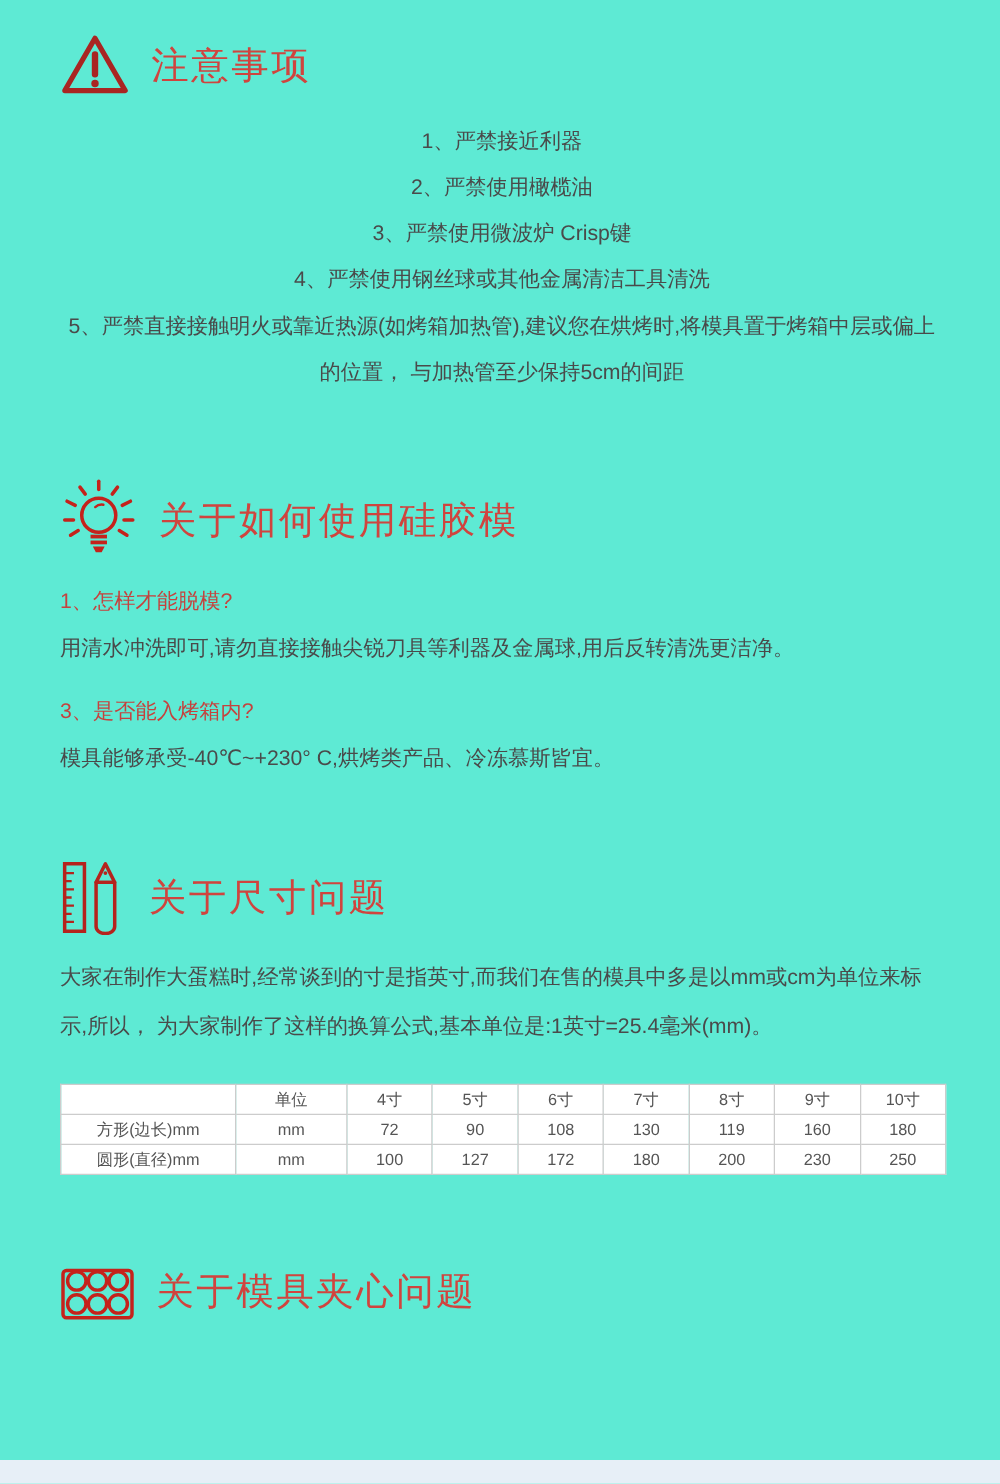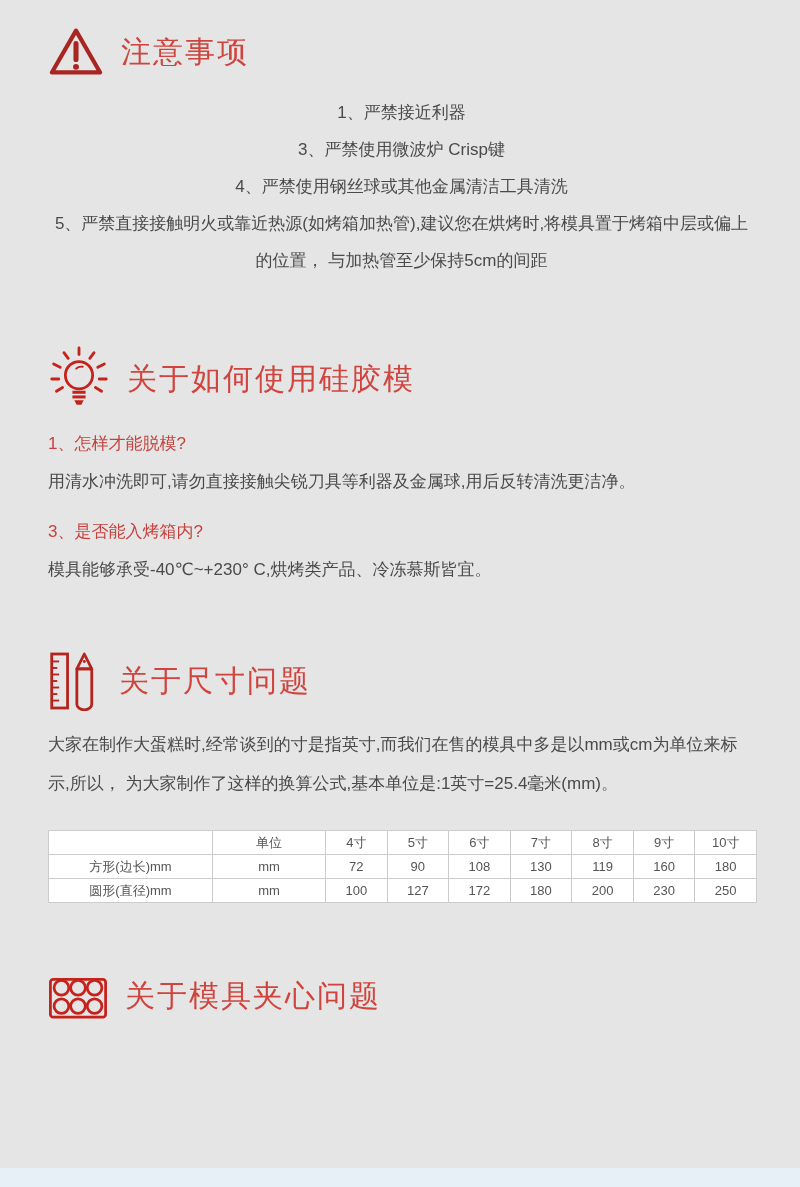--- a/index.html
+++ b/index.html
@@ -2,21 +2,21 @@
 <html><head>
 <meta charset="utf-8">
 <style>
   html, body { margin: 0; padding: 0; background: #ffffff; }
   body { font-family: "Liberation Sans", "DejaVu Sans", sans-serif; }
   .page {
     position: relative;
     width: 800px;
     height: 1187px;
     margin: 0 auto;
-    background: #e5e5e5;
+    background: #5eead4;
     overflow: hidden;
   }
   .content { padding: 26px 45px 0 48px; }
 
   .sec-header { display: flex; align-items: center; gap: 17px; }
   .sec-title {
     font-size: 30px;
     font-weight: 400;
     color: #d0443e;
     margin: 0;
@@ -65,21 +65,21 @@
     margin-top: 27px;
     font-size: 13px;
     color: #555555;
     table-layout: fixed;
   }
   .size-table th, .size-table td {
     border: 1px solid #cccccc;
     height: 23px;
     text-align: center;
     font-weight: 400;
-    padding: 0 14px;
+    padding: 0 2px;
     background: #ffffff;
   }
   .size-table .col-label { width: 135px; }
   .size-table .col-unit { width: 84px; }
 
   .sec-filling { margin-top: 70px; }
 
   .footer-strip {
     position: absolute;
     left: 0;
@@ -101,20 +101,21 @@
           <svg width="56" height="52" viewBox="0 0 60 56" fill="none">
             <path d="M30 5 L56 50 H4 Z" stroke="#a92522" stroke-width="4.5" stroke-linejoin="round"></path>
             <line x1="30" y1="19" x2="30" y2="36" stroke="#a92522" stroke-width="5.5" stroke-linecap="round"></line>
             <circle cx="30" cy="44" r="3.2" fill="#a92522"></circle>
           </svg>
         </span>
         <h2 class="sec-title">注意事项</h2>
       </div>
       <ul class="notice-list">
         <li>1、严禁接近利器</li>
+        <li>2、严禁使用橄榄油</li>
         <li>3、严禁使用微波炉 Crisp键</li>
         <li>4、严禁使用钢丝球或其他金属清洁工具清洗</li>
         <li>5、严禁直接接触明火或靠近热源(如烤箱加热管),建议您在烘烤时,将模具置于烤箱中层或偏上的位置， 与加热管至少保持5cm的间距</li>
       </ul>
     </section>
 
     <section class="sec-usage">
       <div class="sec-header">
         <span class="icon">
           <svg width="62" height="68" viewBox="0 0 66 72" fill="none">

